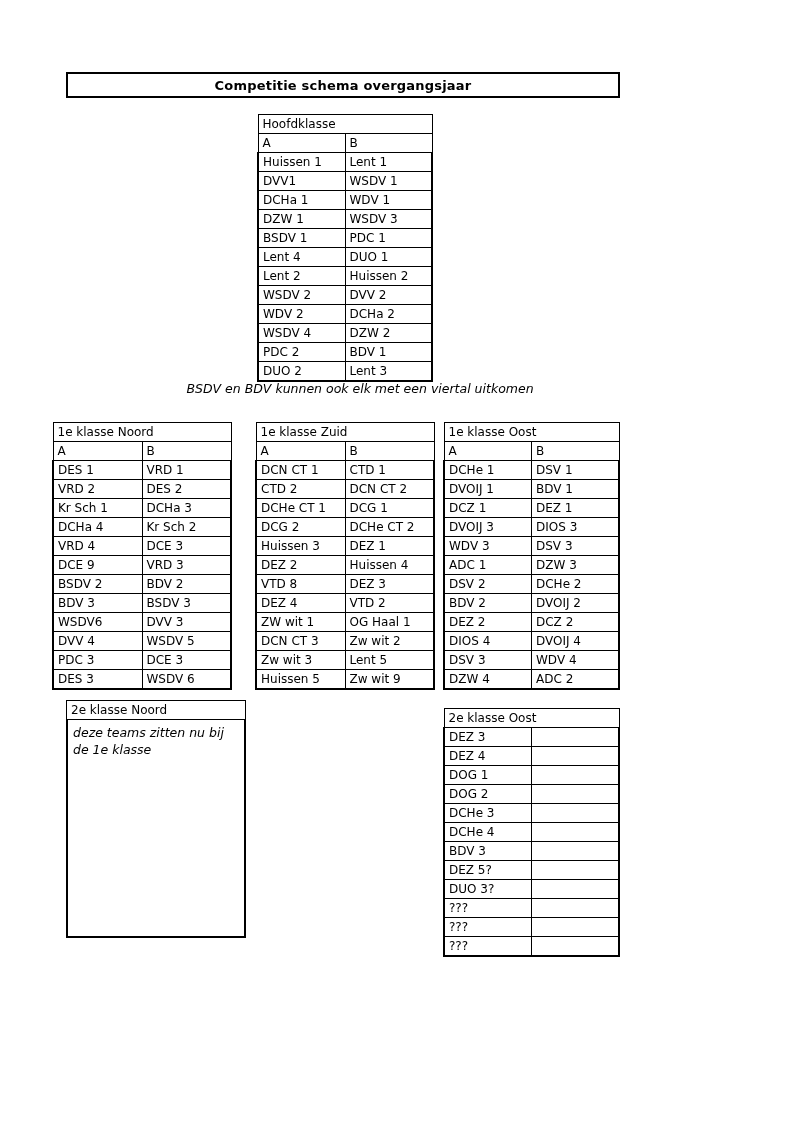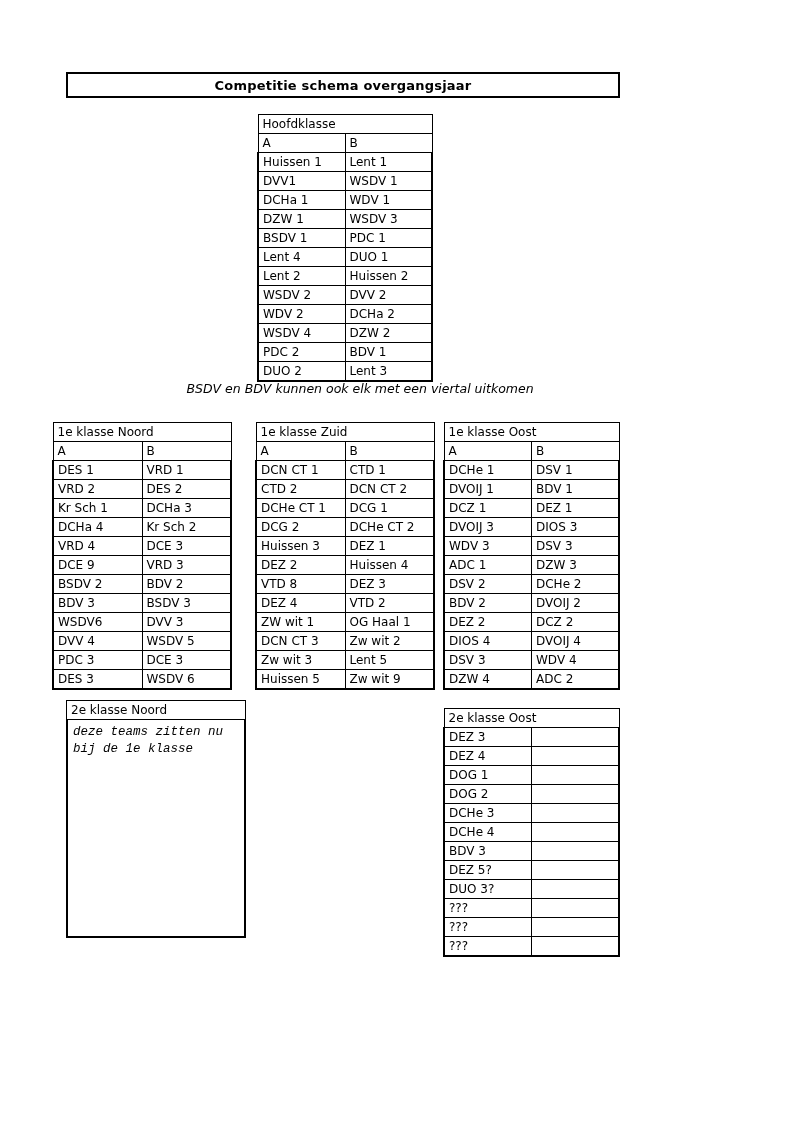--- a/index.html
+++ b/index.html
@@ -107,21 +107,20 @@
   .emptybox {
     border: 2px solid #000;
     border-top: none;
     box-sizing: border-box;
     height: 218px;
     padding: 4px 5px;
     font-size: 12.5px;
     font-style: italic;
     line-height: 17px;
     background: #fff;
-    font-family: Liberation Mono, monospace;
   }
 
   #note-footer {
     left: 66px; top: 943px; width: 554px;
     line-height: 19px;
   }
 </style>
 </head>
 <body>
 

